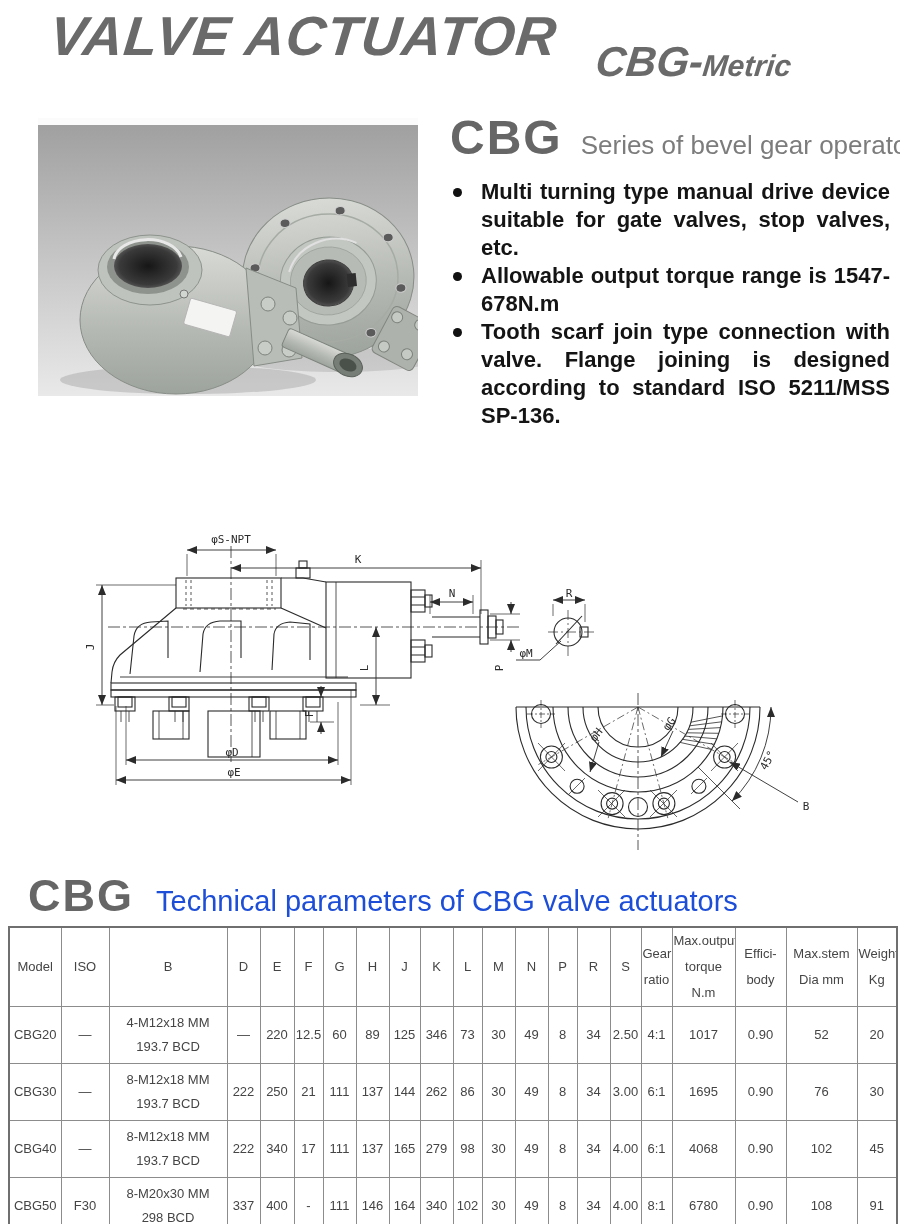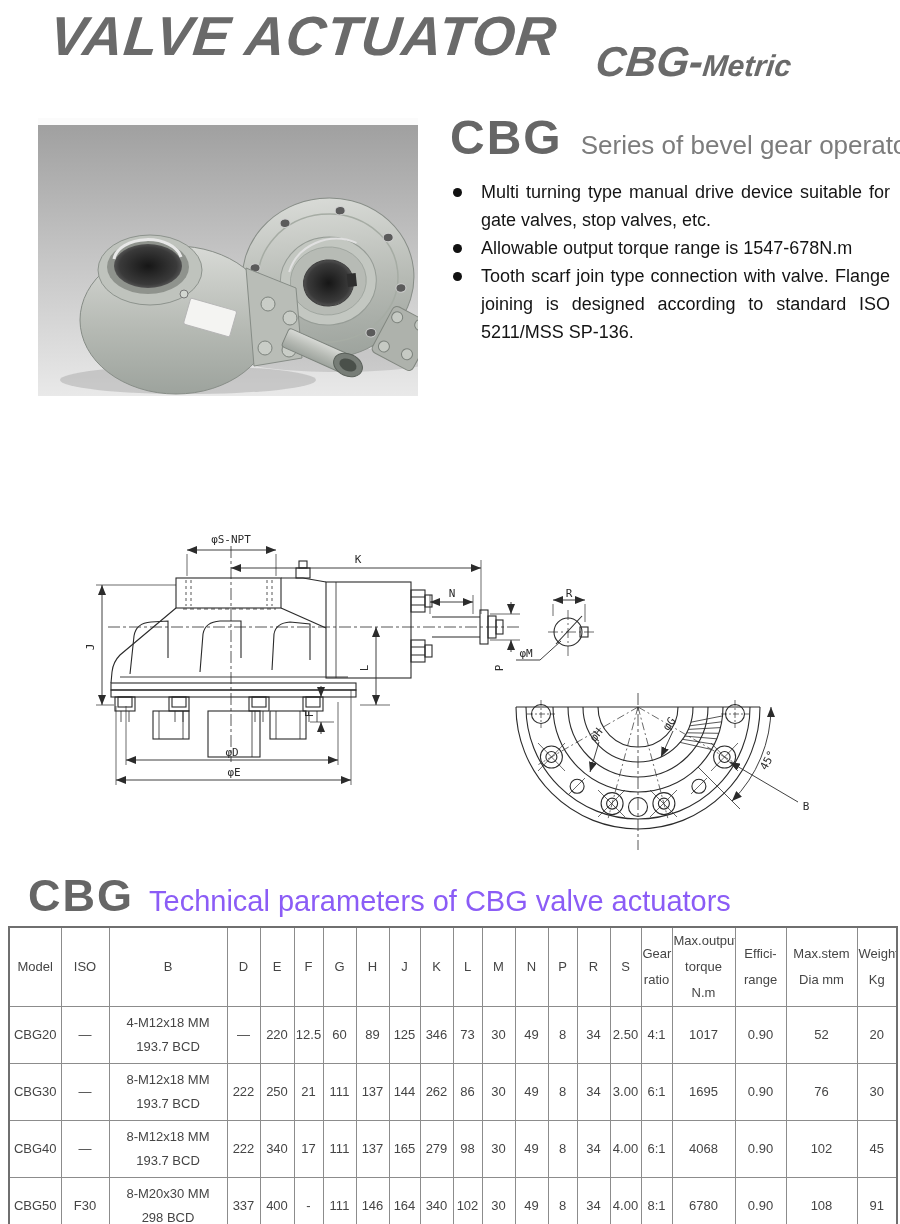--- a/index.html
+++ b/index.html
@@ -21,32 +21,32 @@
 
   
   .photo{position:absolute;left:38px;top:118px;width:380px;height:278px;}
 
   
   .intro{position:absolute;left:450px;top:110px;width:440px;}
   .intro-head{display:flex;align-items:baseline;}
   .intro-head .big{font-size:48px;font-weight:bold;letter-spacing:2px;color:#666;}
   .intro-head .sub{font-size:26px;color:var(--subheading-gray);margin-left:18px;white-space:nowrap;}
   .feature-list{list-style:none;margin-top:13px;}
-  .bullet{position:relative;padding-left:31px;font-weight:normal;font-size:18px;line-height:28px;
+  .bullet{position:relative;padding-left:31px;font-weight:bold;font-size:22px;line-height:28px;
     text-align:justify;color:var(--body-text);}
   .bullet .dot{position:absolute;left:3px;top:10px;width:9px;height:9px;border-radius:50%;background:#111;}
   .bullet .btxt{display:block;}
 
   
   .drawing{position:absolute;left:58px;top:510px;width:832px;height:348px;}
 
   
   .section-head{position:absolute;left:28px;top:870px;display:flex;align-items:baseline;}
   .section-head .big{font-size:45px;font-weight:bold;letter-spacing:2px;color:#666;}
-  .section-head .sub{font-size:29px;color:#8b5cf6;margin-left:15px;white-space:nowrap;}
+  .section-head .sub{font-size:29px;color:#1d4ed8;margin-left:22px;white-space:nowrap;}
 
   table.params{position:absolute;left:8px;top:926px;width:884px;border-collapse:collapse;
     table-layout:fixed;border:2px solid #6f6f6f;}
   table.params th,table.params td{border:1px solid var(--table-border);text-align:center;
     vertical-align:middle;color:var(--table-text);font-weight:normal;white-space:pre-line;
     overflow:hidden;padding:0 1px;}
   table.params th{height:62px;font-size:13px;line-height:26px;}
   table.params td{height:57px;font-size:13px;line-height:24px;}
 </style>
 </head>
@@ -362,21 +362,21 @@
           <th>M</th>
           <th>N</th>
           <th>P</th>
           <th>R</th>
           <th>S</th>
           <th>Gear
 ratio</th>
           <th>Max.output
 torque N.m</th>
           <th>Effici-
-range</th>
+body</th>
           <th>Max.stem
 Dia mm</th>
           <th>Weight
 Kg</th>
         </tr>
       </thead>
     <tbody>
         <tr>
           <td>CBG20</td>
           <td>—</td>

